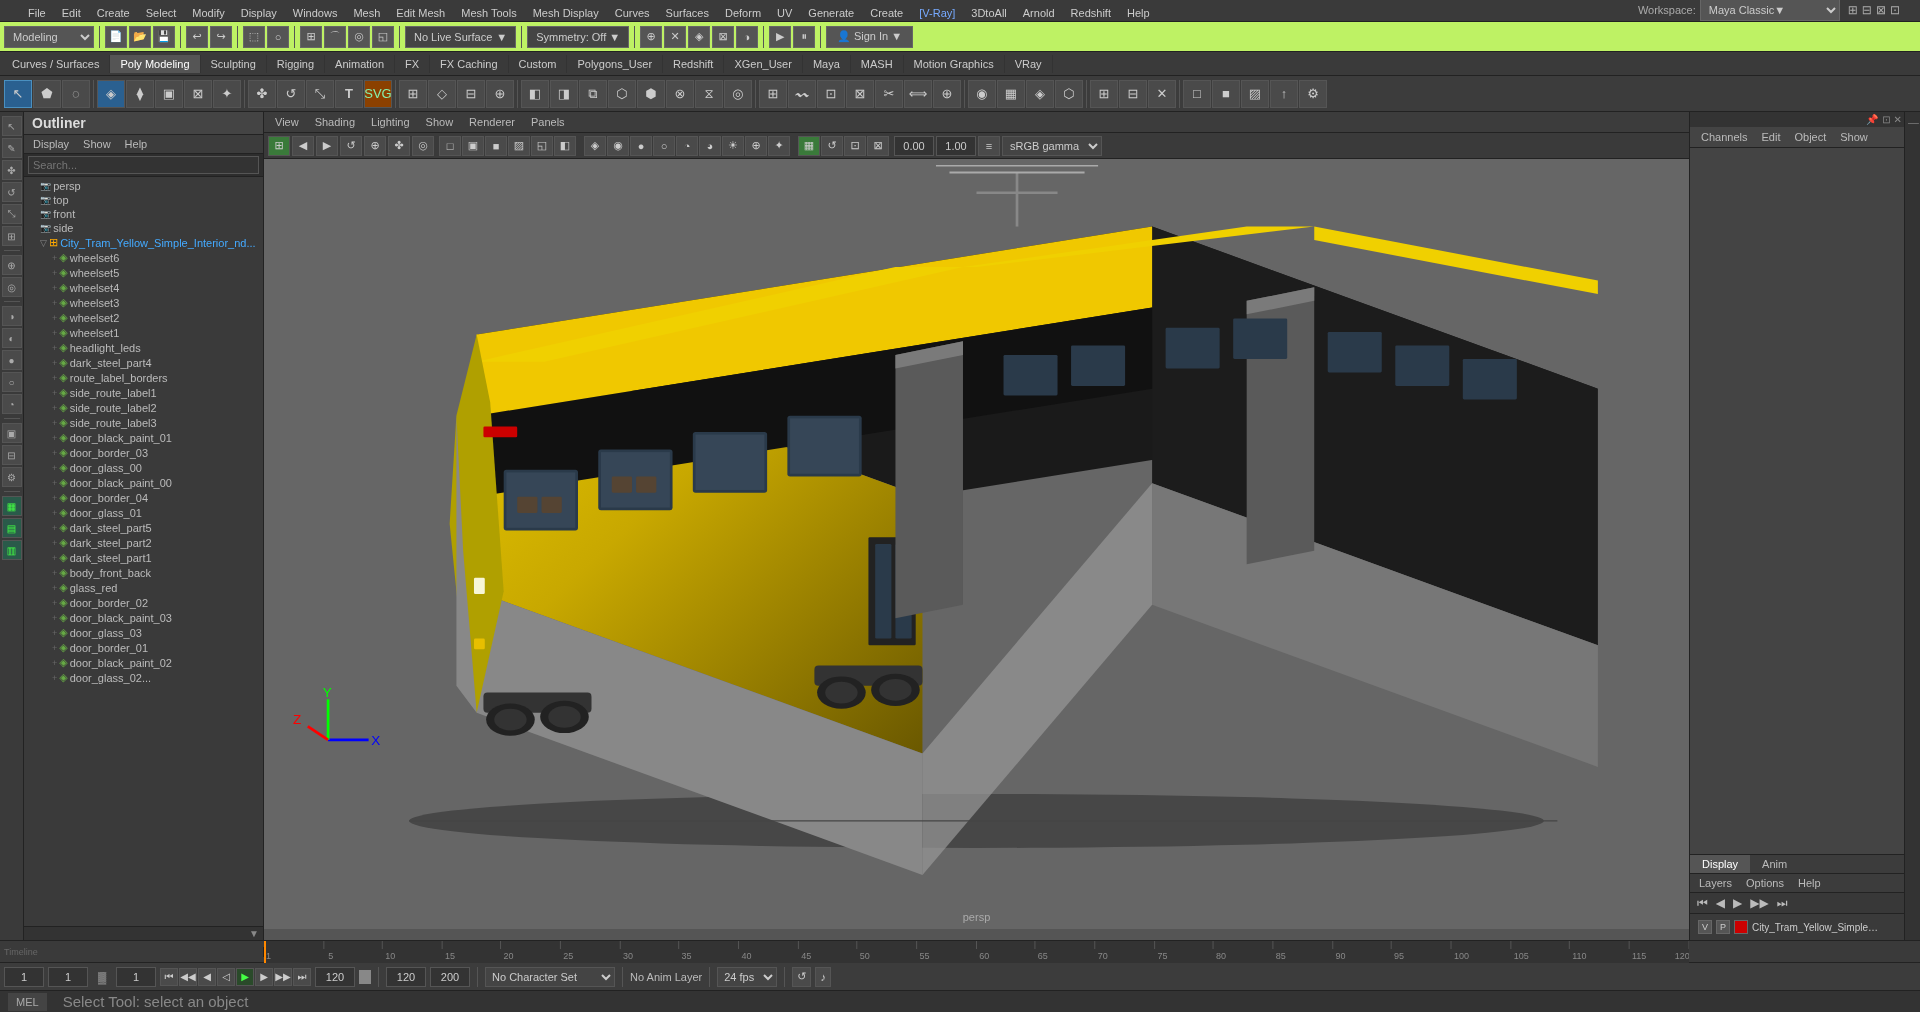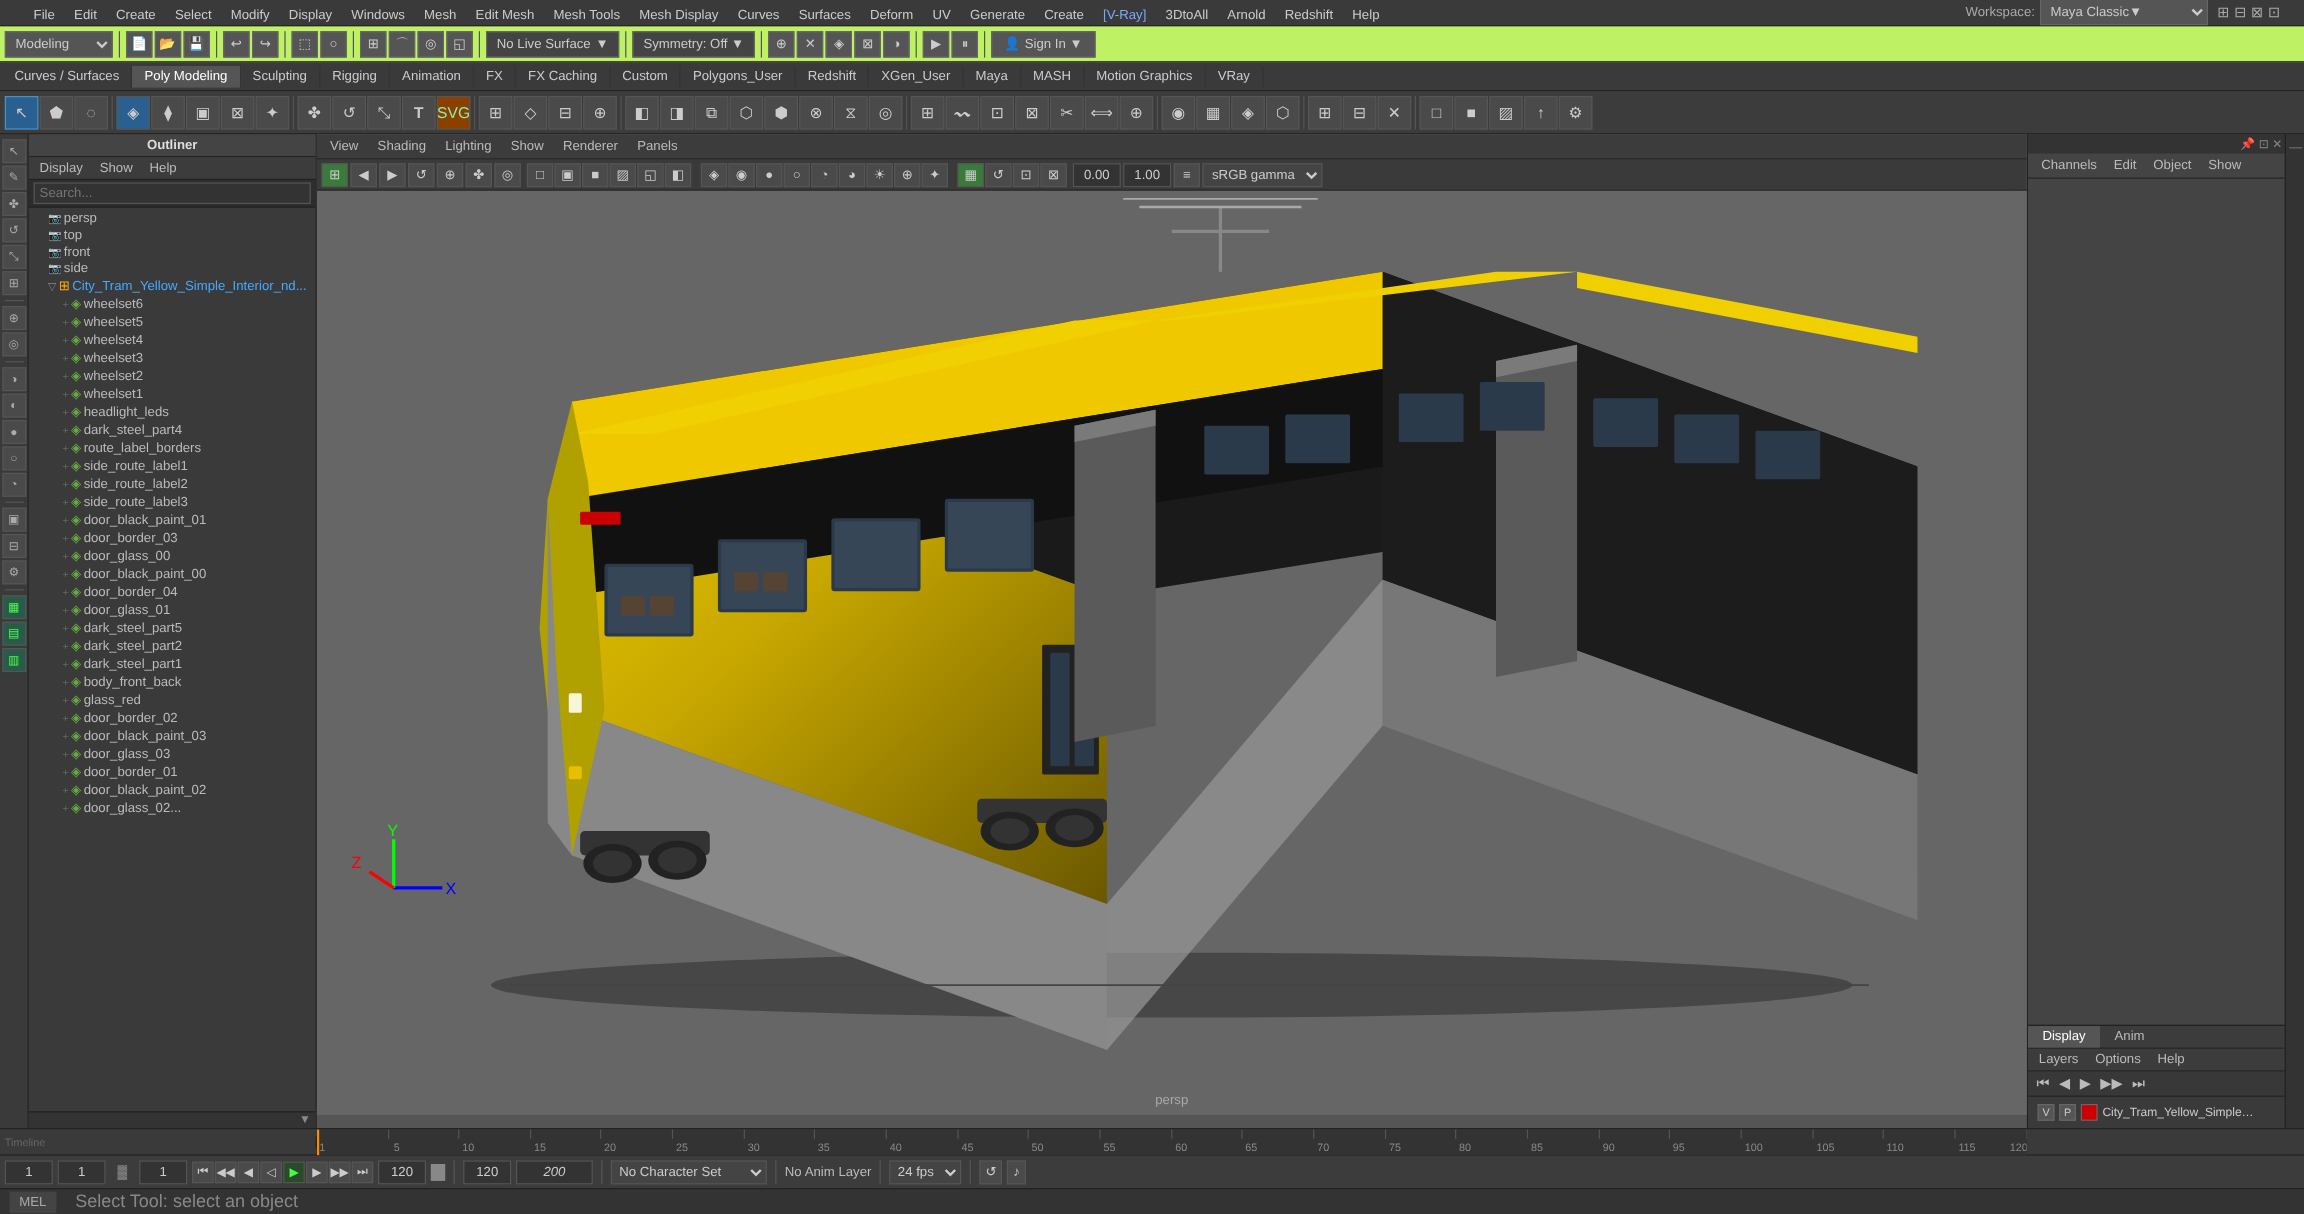--- a/index.html
+++ b/index.html
@@ -94,22 +94,22 @@
       cursor: pointer; color: #aaa; font-size: 10px;
     }
     .lt-separator { width: 16px; height: 1px; background: #555; margin: 2px 0; }
 
     
     #outliner {
       width: 240px; background: #3a3a3a; border-right: 1px solid #222;
       display: flex; flex-direction: column; flex-shrink: 0;
     }
     #outliner-header {
-      background: #444; padding: 3px 8px; font-size: 11px; color: #ddd;
-      border-bottom: 1px solid #222; font-weight: bold; text-align: center;
+      background: #444; padding: 3px 8px; font-size: 14px; color: #ddd;
+      border-bottom: 1px solid #222; font-weight: bold;
     }
     #outliner-menubar {
       display: flex; gap: 8px; padding: 2px 6px;
       background: #3c3c3c; border-bottom: 1px solid #222;
     }
     .outliner-menu { color: #bbb; font-size: 11px; cursor: pointer; padding: 1px 3px; }
     #outliner-search {
       padding: 2px 4px; background: #2d2d2d; border-bottom: 1px solid #222;
     }
     #outliner-search input {
@@ -1011,21 +1011,21 @@
   <input class="bc-input" type="text" value="120" style="width: 40px;">
   <div class="timeline-bar">
     <svg width="12" height="14">
         <rect width="12" height="14" fill="#888"></rect>
       </svg>
   </div>
 
   <div class="bc-separator"></div>
 
   <input class="bc-input" type="text" value="120" style="width: 40px;">
-  <input class="bc-input" type="text" value="200" style="width: 64px; font-style: italic;">
+  <input class="bc-input" type="text" value="200" style="width: 40px;">
 
   <div class="bc-separator"></div>
 
   <select class="bc-select" style="width:130px;">
     <option>No Character Set</option>
   </select>
 
   <div class="bc-separator"></div>
 
   <span class="bc-label">No Anim Layer</span>

